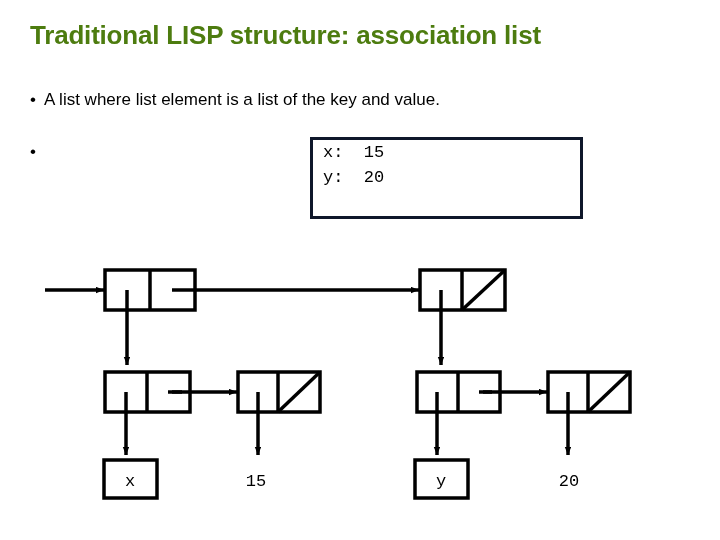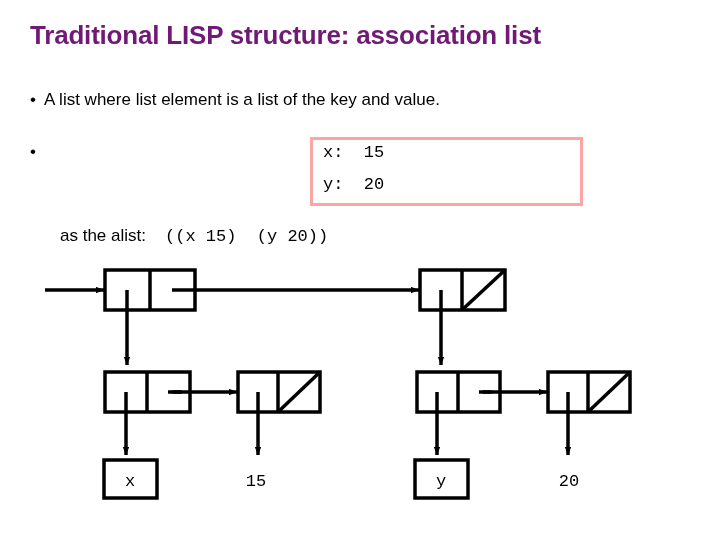--- a/index.html
+++ b/index.html
@@ -18,21 +18,21 @@
   }
   #title {
     position: absolute;
     left: 30px;
     top: 20px;
     width: 620px;
     font-size: 26px;
     font-weight: bold;
     line-height: 1.16;
     letter-spacing: -0.2px;
-    color: #701a75;
+    color: #4d7c0f;
   }
   .bullet-row {
     position: absolute;
     display: flex;
     align-items: baseline;
     font-size: 17px;
     color: #000000;
   }
   .bullet-dot {
     display: inline-block;
@@ -66,33 +66,33 @@
     font-family: "Liberation Mono", monospace;
     margin-left: 19px;
     white-space: pre;
     letter-spacing: 0px;
   }
   #table-box {
     position: absolute;
     left: 310px;
     top: 137px;
     width: 273px;
-    height: 69px;
-    border: 3px solid #fca5a5;
+    height: 82px;
+    border: 3px solid #0f172a;
     box-sizing: border-box;
   }
   .table-row {
     position: absolute;
     left: 10px;
     font-family: "Liberation Mono", monospace;
     font-size: 17px;
     white-space: pre;
   }
   #table-row-0 { top: 3px; }
-  #table-row-1 { top: 28px; margin-top: 7px; }
+  #table-row-1 { top: 28px; }
   #diagram {
     position: absolute;
     left: 0;
     top: 255px;
     width: 720px;
     height: 285px;
   }
   .node-text {
     font-family: "Liberation Mono", monospace;
     font-size: 17px;
@@ -113,24 +113,20 @@
 
   <div class="bullet-row" id="bullet2">
     <span class="bullet-dot">•</span>
   </div>
 
   <div id="table-box">
     <div class="table-row" id="table-row-0">x:  15</div>
     <div class="table-row" id="table-row-1">y:  20</div>
   </div>
 
-  <div id="alist-line">
-    <span id="alist-label">as the alist:</span>
-    <span id="alist-code">((x 15)  (y 20))</span>
-  </div>
 
   <svg id="diagram" viewBox="0 0 720 285" width="720" height="285" xmlns="http://www.w3.org/2000/svg">
     <defs>
       <marker id="arrowhead" markerWidth="9" markerHeight="9" refX="8" refY="3.2" orient="auto" markerUnits="userSpaceOnUse">
         <path d="M0,0 L8,3.2 L0,6.4 z" fill="#000000"></path>
       </marker>
     </defs>
 
     <g stroke="#000000" stroke-width="3.5" fill="none">
 

